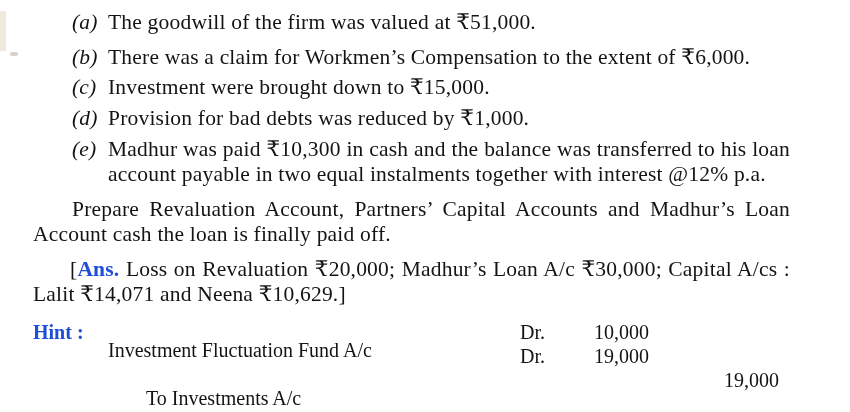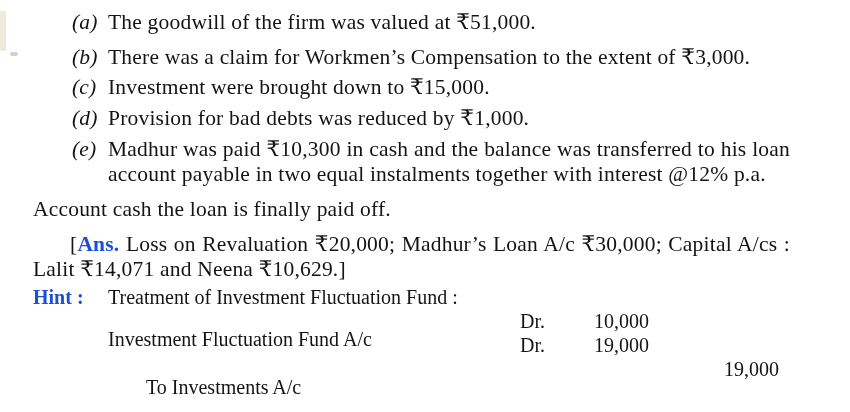--- a/index.html
+++ b/index.html
@@ -50,21 +50,21 @@
   
   .red-bold {
     color: #1d4ed8;
     font-weight: bold;
   }
   
   .hint {
     position: relative;
     font-size: 20px;
     line-height: 22px;
-    margin-top: 4px;
+    margin-top: 14px;
   }
   .hint-label {
     position: absolute;
     left: 0;
     top: 0;
     font-size: 20px;
   }
   .hint-title { margin-left: 75px; }
   .acct-row {
     position: relative;
@@ -105,51 +105,51 @@
 
   <div id="column">
 
     <div class="item">
       <span class="marker">(a)</span>
       <span>The goodwill of the firm was valued at ₹51,000.</span>
     </div>
 
     <div class="item gap-lg">
       <span class="marker">(b)</span>
-      <span>There was a claim for Workmen’s Compensation to the extent of ₹3,000.</span>
+      <span>There was a claim for Workmen’s Compensation to the extent of ₹6,000.</span>
     </div>
 
     <div class="item gap-sm">
       <span class="marker">(c)</span>
       <span>Investment were brought down to ₹15,000.</span>
     </div>
 
     <div class="item gap-md">
       <span class="marker">(d)</span>
       <span>Provision for bad debts was reduced by ₹1,000.</span>
     </div>
 
     <div class="item gap-md">
       <span class="marker">(e)</span>
       <div class="justify-line">Madhur was paid ₹10,300 in cash and the balance was transferred to his loan</div>
       <div>account payable in two equal instalments together with interest @12% p.a.</div>
     </div>
 
     <div class="para gap-lg">
+      <div class="indent1 justify-line">Prepare Revaluation Account, Partners’ Capital Accounts and Madhur’s Loan</div>
       <div>Account cash the loan is finally paid off.</div>
     </div>
 
     <div class="para gap-lg">
       <div class="indent2 justify-line"><span>[</span><span class="red-bold">Ans.</span> <span>Loss on Revaluation ₹20,000; Madhur’s Loan A/c ₹30,000; Capital A/cs :</span></div>
       <div>Lalit ₹14,071 and Neena ₹10,629.]</div>
     </div>
 
     <div class="hint">
       <span class="hint-label red-bold">Hint :</span>
-      <div class="hint-title">Treatment of Investment Fluctuation Fund :</div>
 
       <div class="acct-row">
         <span class="acct-name">Investment Fluctuation Fund A/c</span>
         <span class="acct-dr">Dr.</span>
         <span class="acct-amt">10,000</span>
       </div>
 
       <div class="acct-row">
         <span class="acct-dr">Dr.</span>
         <span class="acct-amt">19,000</span>

